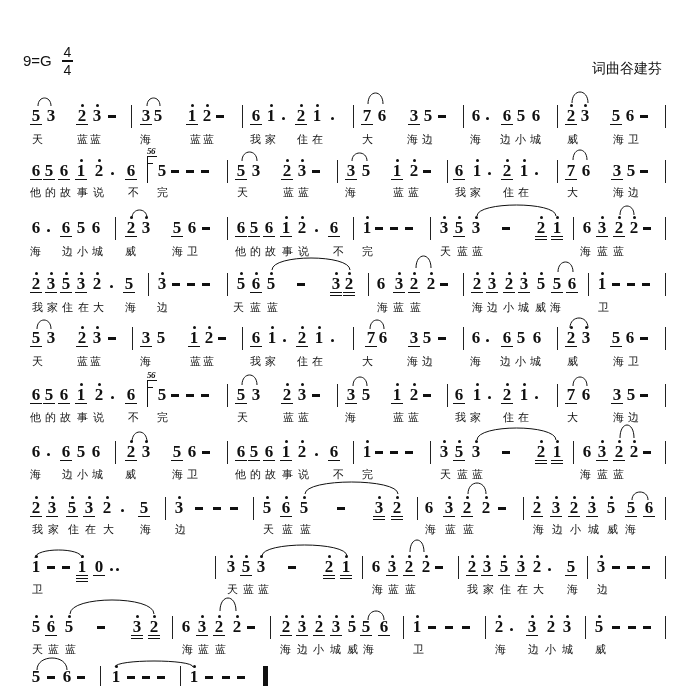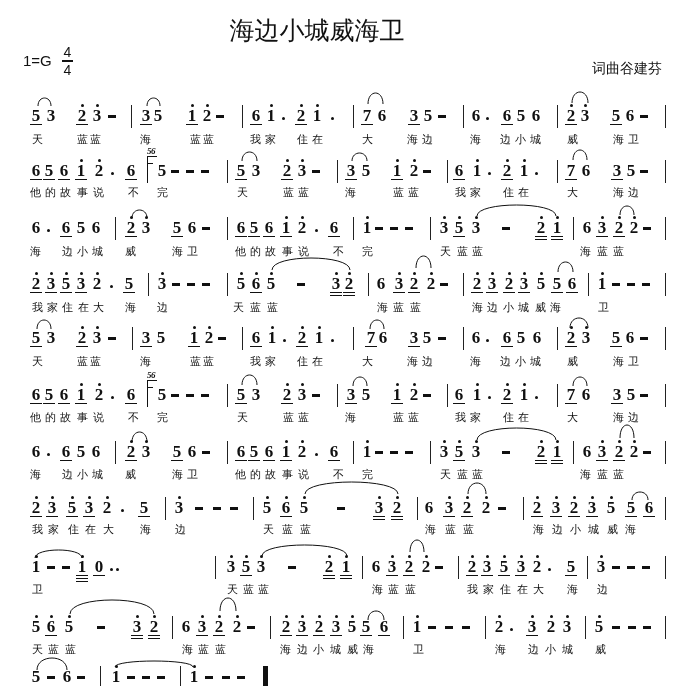--- a/index.html
+++ b/index.html
@@ -54,22 +54,21 @@
   }
   .grace-ul { position: absolute; left: 1px; top: 8px; width: 10px; height: 1px; background: #111; }
   .grace-stem { position: absolute; left: 1px; top: 8px; width: 1px; height: 27px; background: #111; }
   .grace-tick { position: absolute; left: 1px; top: 15px; width: 6px; height: 1px; background: #111; }
   #slur-layer { position: absolute; left: 0; top: 0; width: 693px; height: 686px; pointer-events: none; }
 </style>
 </head>
 <body>
 
 <div id="page">
-  <div class="title">海边小城威海卫</div>
-  <div class="key">1=G</div>
+  <div class="key">9=G</div>
   <div class="ts">
     <span class="ts-num">4</span>
     <span class="ts-line"></span>
     <span class="ts-num">4</span>
   </div>
   <div class="credits">词曲谷建芬</div>
 
   <div id="score">
       <div class="system">
         <div class="bar" style="left: 131px; top: 105px;"></div>

